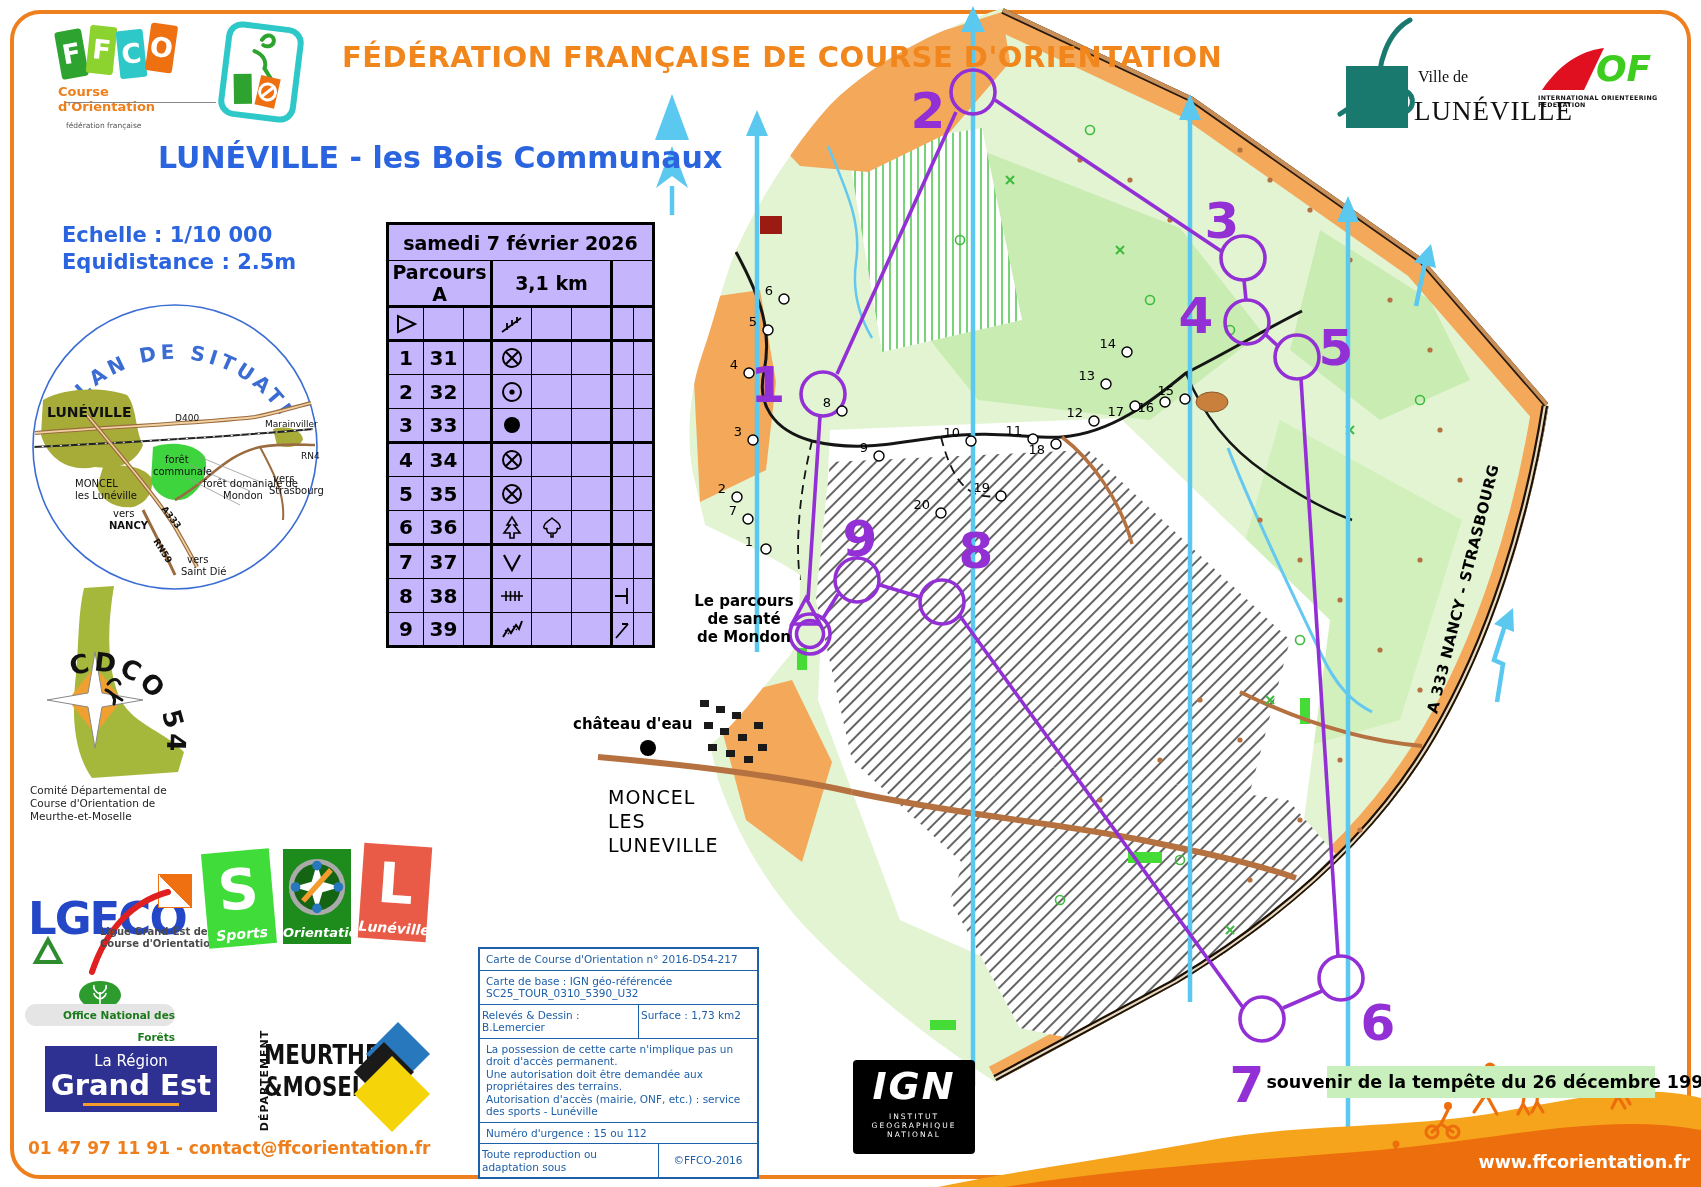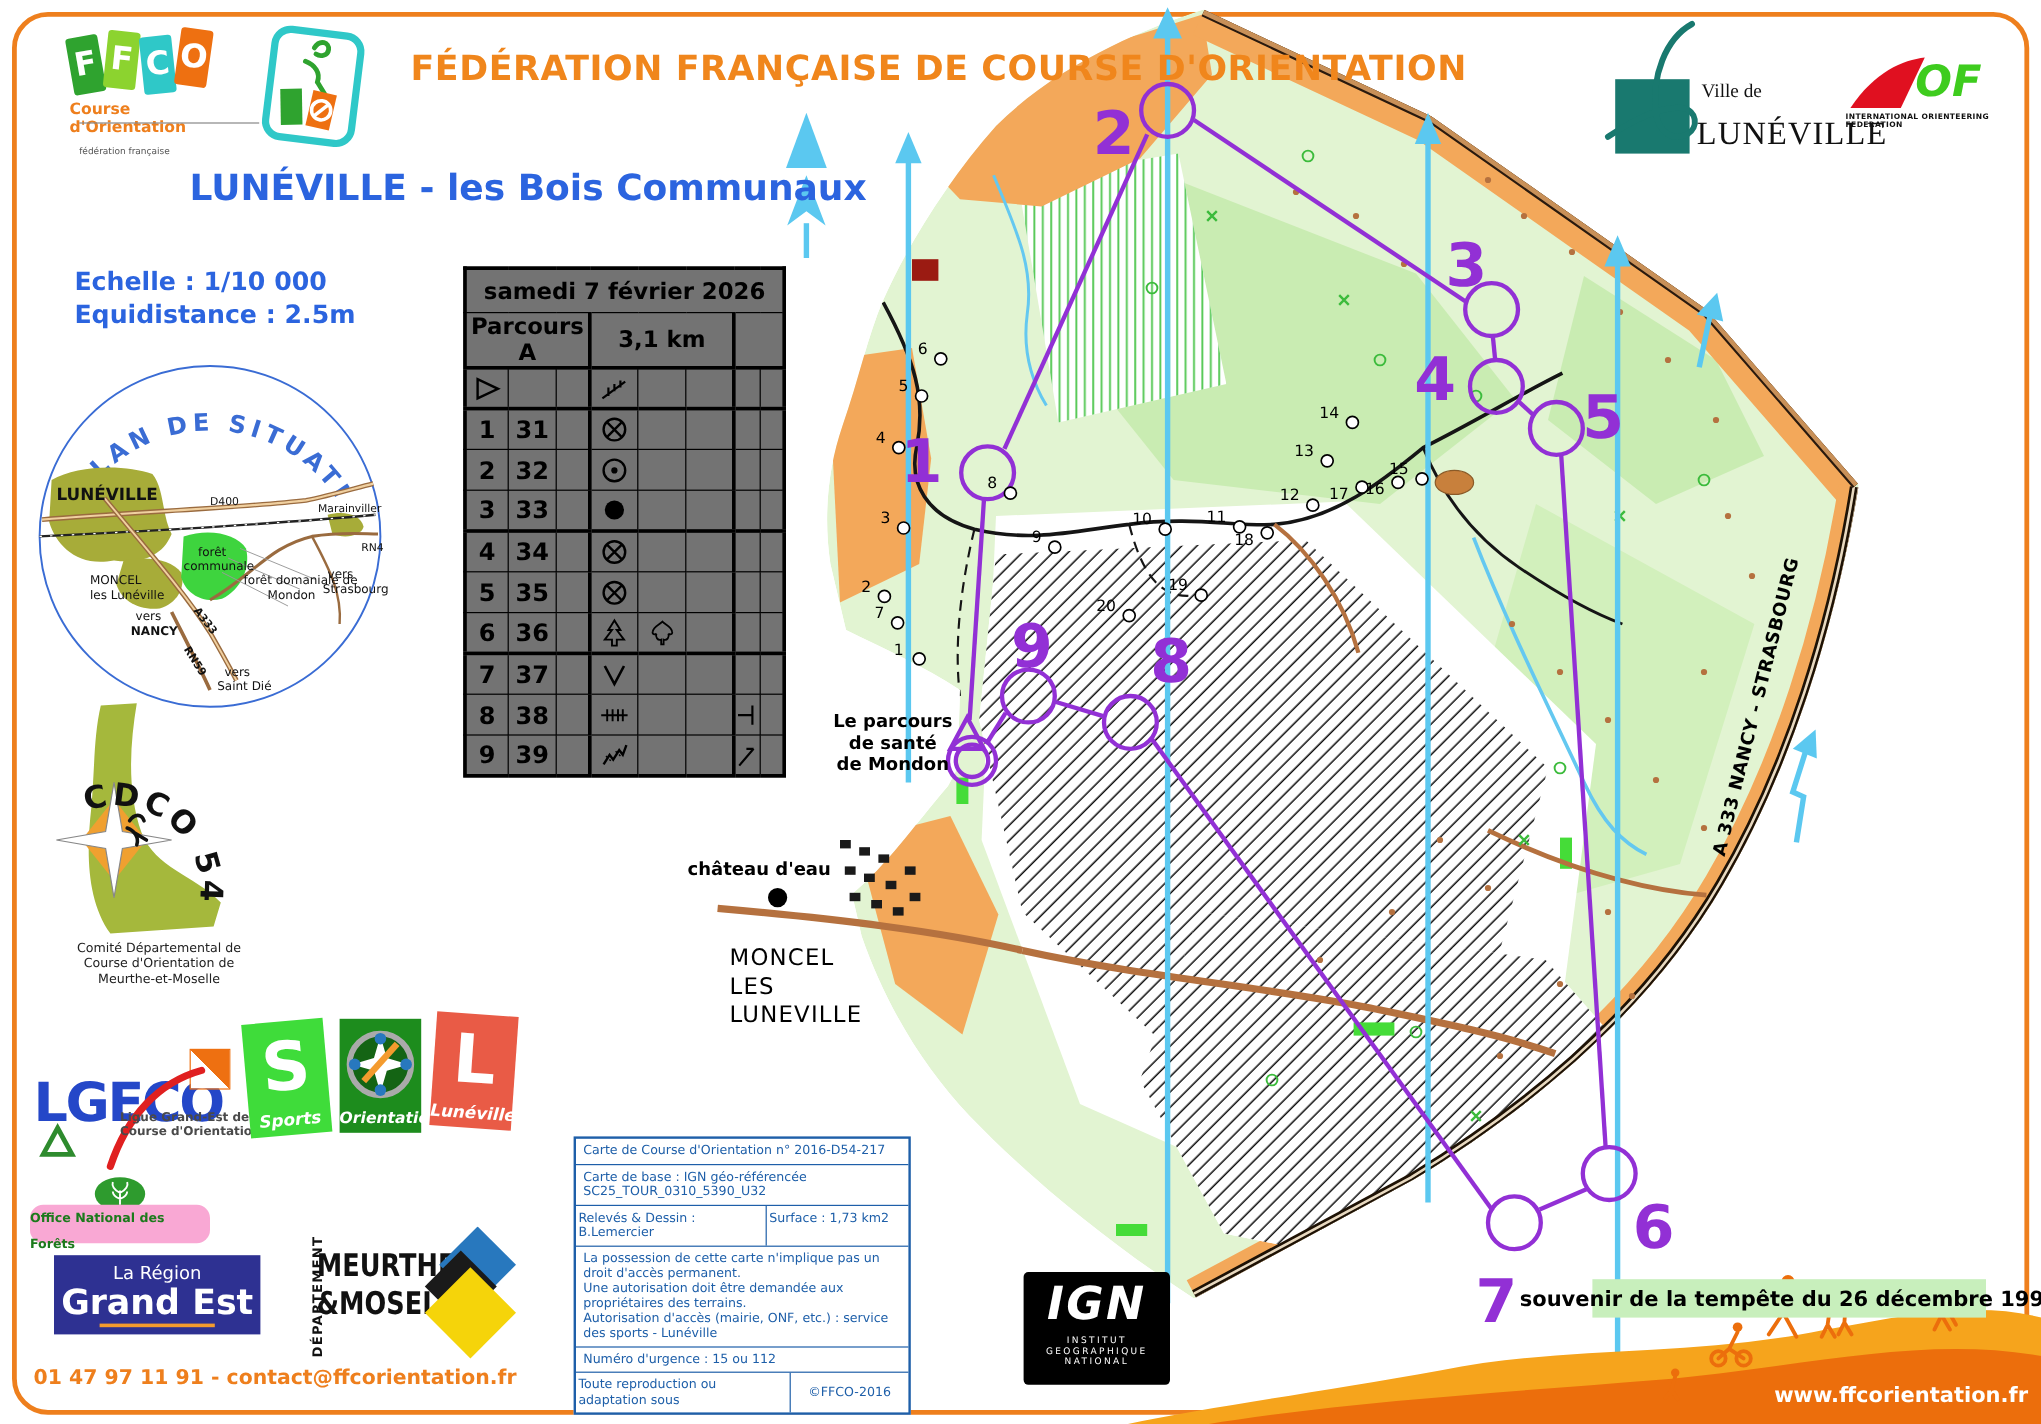--- a/index.html
+++ b/index.html
@@ -13,41 +13,41 @@
   .tile{position:absolute;width:27px;height:48px;color:#fff;font-weight:bold;font-size:27px;text-align:center;line-height:48px;border-radius:3px}
   .ffco-cap1{position:absolute;left:0;top:62px;width:150px;font:bold 13px "DejaVu Sans",sans-serif;color:#EE7F1D}
   .ffco-cap2{position:absolute;left:8px;top:80px;width:150px;font:7.5px "DejaVu Sans",sans-serif;color:#555;border-top:1px solid #888;padding-top:18px}
   .ffco2{left:214px;top:22px;width:110px;height:104px}
   .ffco2 .card{position:absolute;left:8px;top:2px;width:78px;height:96px;border:6px solid #2FC8C8;border-radius:16px;transform:rotate(7deg);background:#fff}
   .title{left:342px;top:40px;width:1000px;font:bold 29px "DejaVu Sans",sans-serif;color:#F0861C;letter-spacing:.5px}
   .subtitle{left:158px;top:140px;font:bold 30px "DejaVu Sans",sans-serif;color:#2B64DF}
   .scale{left:62px;top:222px;font:bold 21px/27px "DejaVu Sans",sans-serif;color:#2B64DF}
 
   
-  .cc{position:absolute;left:386px;top:222px;border-collapse:collapse;table-layout:fixed;background:#737373;border:3px solid #000}
+  .cc{position:absolute;left:386px;top:222px;border-collapse:collapse;table-layout:fixed;background:#c4b5fd;border:3px solid #000}
   .cc td{border:1.3px solid #000;text-align:center;vertical-align:middle;height:34px;padding:0;font:bold 20px "DejaVu Sans",sans-serif;color:#000}
   .cc td.sym{padding:1px}
   .cc .thb{border-bottom-width:3px}
   .cc .thl{border-left-width:3px}
   .cc .hd{font-size:19px;height:37px}
   .cc svg{display:block;margin:0 auto}
 
   
   .cdco{left:22px;top:582px;width:185px;height:250px}
-  .cdco-cap{position:absolute;left:18px;top:202px;width:185px;text-align:center;font:10.5px/13px "DejaVu Sans",sans-serif;color:#222}
+  .cdco-cap{position:absolute;left:8px;top:202px;width:185px;font:10.5px/13px "DejaVu Sans",sans-serif;color:#222}
   .lg{left:28px;top:868px;width:215px;height:110px}
   .lg-word{position:absolute;left:0;top:24px;font:800 45px "DejaVu Sans",sans-serif;color:#2447C8;letter-spacing:-2px}
   .lg-flag{position:absolute;left:130px;top:6px;width:34px;height:34px;background:linear-gradient(45deg,#fff 50%,#EE7011 50%);border:1.5px solid #EE7011}
   .lg-cap{position:absolute;left:72px;top:58px;width:130px;font:bold 10px/12px "DejaVu Sans",sans-serif;color:#4a4a4a}
   .sol{left:205px;top:843px;width:245px;height:128px}
   .sol .t{position:absolute;width:68px;height:95px;color:#fff;text-align:center}
   .sol .big{font:bold 56px/78px "DejaVu Sans",sans-serif}
   .sol .lbl{position:absolute;left:0;bottom:4px;width:100%;font:italic bold 14px "DejaVu Sans",sans-serif;color:#fff}
   .onf{left:25px;top:980px;width:150px;height:56px}
-  .onf-band{position:absolute;left:0;top:24px;width:150px;height:32px;background:#f9a8d4;border-radius:11px;text-align:left;font:bold 10.5px/22px "DejaVu Sans",sans-serif;color:#1C7A1C}
+  .onf-band{position:absolute;left:0;top:24px;width:150px;height:22px;background:#e5e5e5;border-radius:11px;text-align:right;font:bold 10.5px/22px "DejaVu Sans",sans-serif;color:#1C7A1C}
   .ge{left:45px;top:1046px;width:172px;height:66px;background:#2E3192;color:#fff;text-align:center;padding-top:6px}
   .ge .l1{font:15px "DejaVu Sans",sans-serif}
   .ge .l2{font:bold 29px "DejaVu Sans",sans-serif;margin-top:-2px}
   .ge .ul{width:96px;height:3px;background:#F49B2E;margin:1px auto 0}
   .mm{left:242px;top:1028px;width:190px;height:110px}
   .mm .vert{position:absolute;left:-28px;top:46px;font:600 11px "DejaVu Sans",sans-serif;letter-spacing:1px;color:#111;transform:rotate(-90deg)}
   .mm .w1{position:absolute;left:22px;top:12px;font:800 26px "DejaVu Sans",sans-serif;color:#111;transform:scaleX(.82);transform-origin:left}
   .mm .w2{position:absolute;left:22px;top:44px;font:800 26px "DejaVu Sans",sans-serif;color:#111;transform:scaleX(.82);transform-origin:left}
   .phone{left:28px;top:1138px;font:bold 17px "DejaVu Sans",sans-serif;color:#EE7F1D}
 

